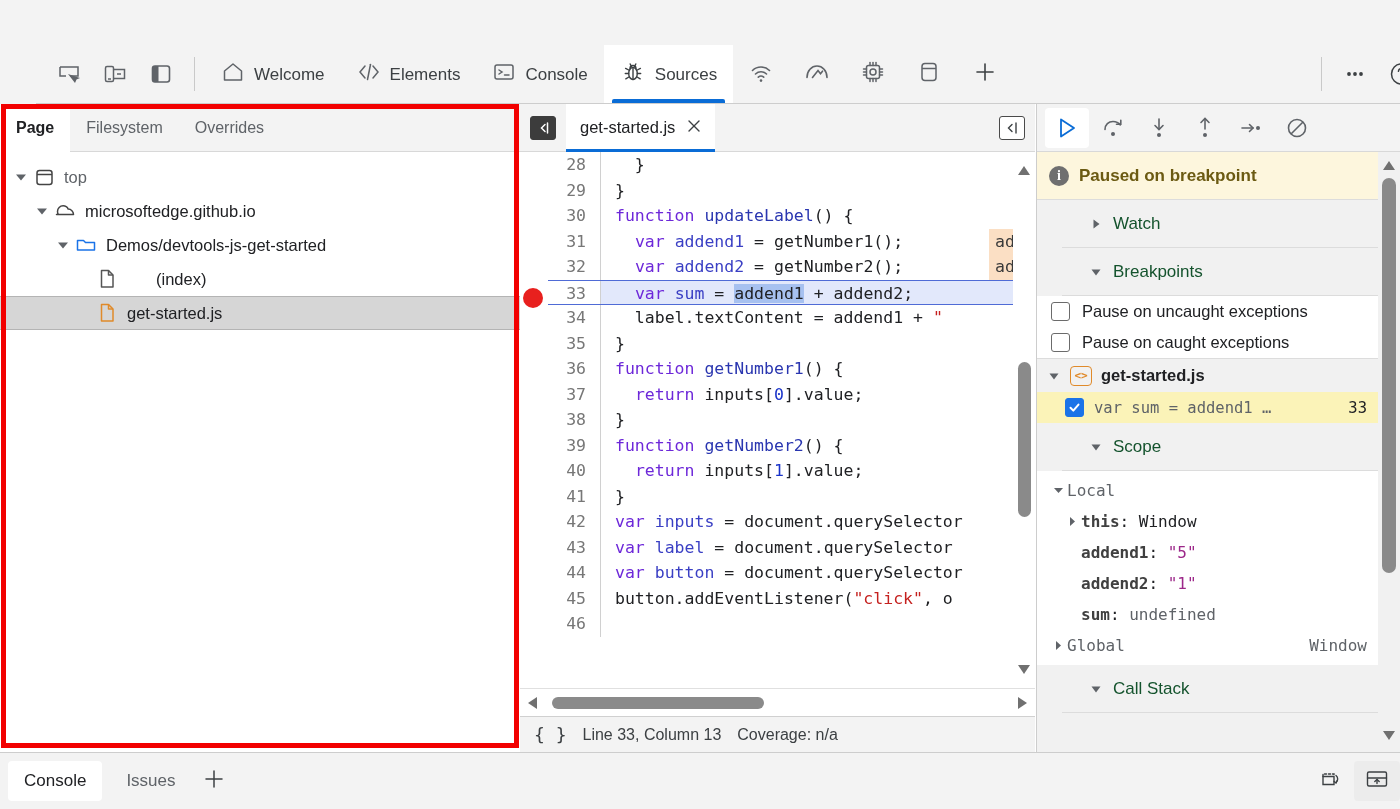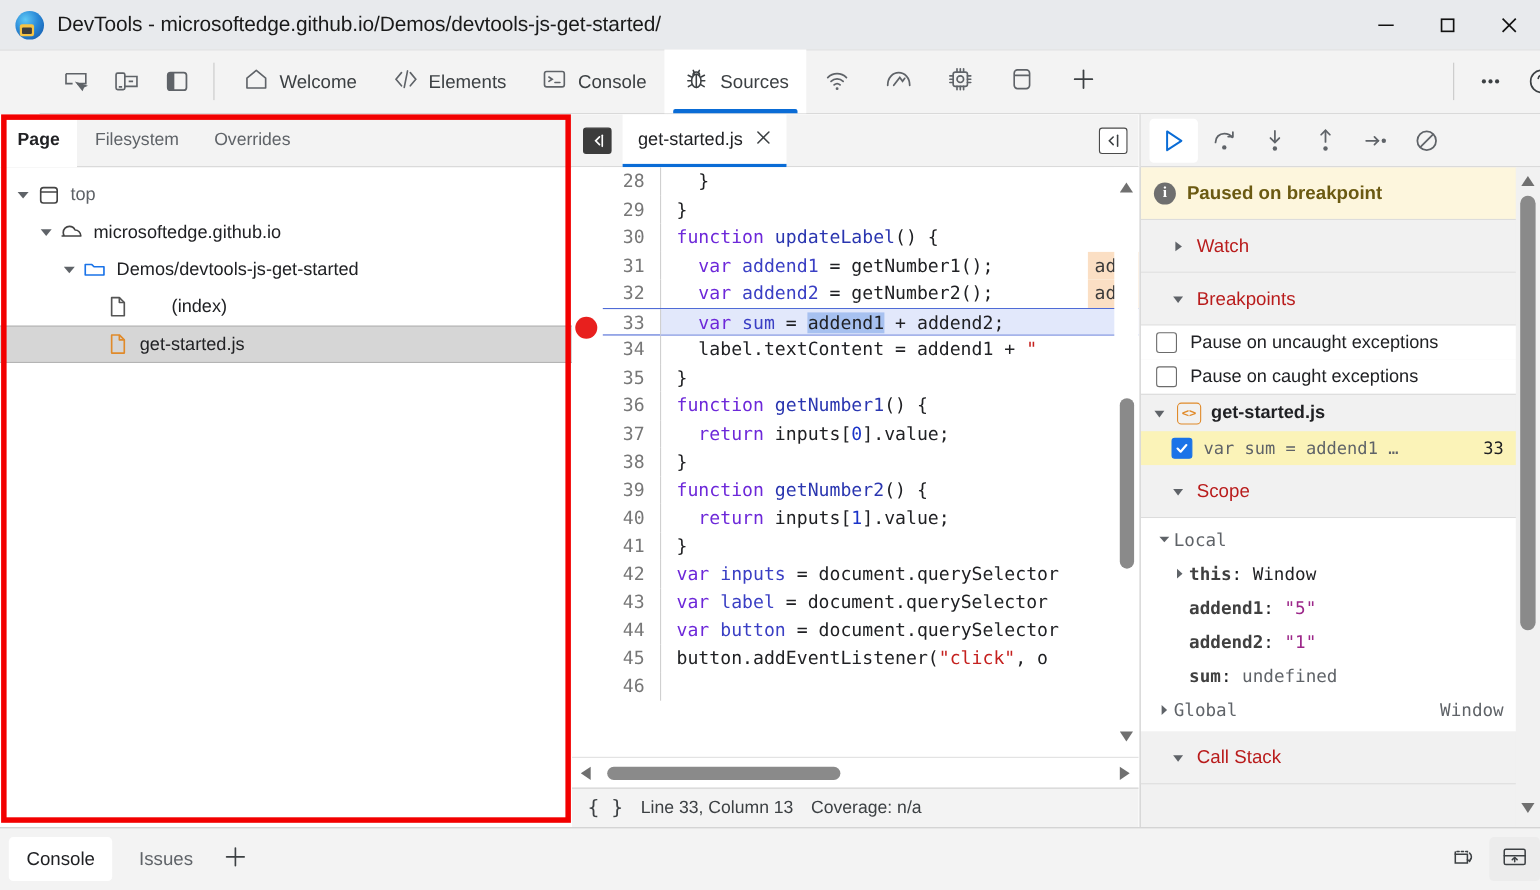--- a/index.html
+++ b/index.html
@@ -170,21 +170,21 @@
   .dbg-body { position:absolute; left:0; top:48px; width:342px; height:600px; overflow:hidden; }
   .paused {
     height:48px; background:#fdf6dd; display:flex; align-items:center; gap:10px; padding-left:12px;
     border-bottom:1px solid #dcdcdc; color:#6b5a12; font-weight:bold; font-size:17px;
   }
   .ibadge { width:20px;height:20px;border-radius:50%;background:#6f6f6f;color:#fff;
             font-size:14px; display:flex;align-items:center;justify-content:center; font-weight:bold;
             font-family:"Liberation Serif", serif; }
   .sect {
     height:48px; display:flex; align-items:center; gap:10px; padding-left:27px;
-    font-size:17px; color:#b91c1c; background:#f1f1f1; border-bottom:1px solid #dcdcdc;
+    font-size:17px; color:#14532d; background:#f1f1f1; border-bottom:1px solid #dcdcdc;margin-left:25px;
   }
   .caret { width:14px; color:#5f6368; display:inline-flex; align-items:center; justify-content:center; }
   .chk-row {
     height:31px; display:flex; align-items:center; gap:12px; padding-left:14px;
     font-size:16.5px; color:#202124; background:#ffffff;
   }
   .cbox { width:19px;height:19px;border:1.6px solid #6b6b6b; border-radius:3px; background:#fff; flex:0 0 auto; }
   .cbox.on { background:#1a73e8; border-color:#1a73e8; display:flex; align-items:center; justify-content:center; }
   .bp-file {
     height:34px; display:flex; align-items:center; gap:9px; padding-left:10px;
@@ -230,43 +230,20 @@
   .annot {
     position:absolute; left:1px; top:104px; width:518px; height:644px;
     border:5px solid #f20000; pointer-events:none;
   }
 </style>
 </head>
 <body>
 
 <div id="app">
 
-  <div class="titlebar">
-    <div class="tb-icon">
-        <div class="edge-logo"></div>
-      </div>
-    <div class="tb-title">DevTools - microsoftedge.github.io/Demos/devtools-js-get-started/</div>
-    <div class="tb-spacer"></div>
-    <div class="wbtn">
-      <svg width="20" height="20" viewBox="0 0 20 20">
-          <line x1="3" y1="10" x2="17" y2="10" stroke="currentColor" stroke-width="1.4"></line>
-        </svg>
-    </div>
-    <div class="wbtn">
-      <svg width="20" height="20" viewBox="0 0 20 20">
-          <rect x="4.5" y="4.5" width="11" height="11" fill="none" stroke="currentColor" stroke-width="1.5"></rect>
-        </svg>
-    </div>
-    <div class="wbtn">
-      <svg width="22" height="22" viewBox="0 0 22 22">
-          <line x1="5" y1="5" x2="17" y2="17" stroke="currentColor" stroke-width="1.5"></line>
-          <line x1="17" y1="5" x2="5" y2="17" stroke="currentColor" stroke-width="1.5"></line>
-        </svg>
-    </div>
-  </div>
 
   <div class="tabbar">
     <div class="tool-icons">
       <div class="ticon">
         <svg width="26" height="26" viewBox="0 0 26 26" fill="none" stroke="currentColor" stroke-width="1.5">
           <path d="M4 6h18v9h-8"></path>
             <path d="M4 6v9h6"></path>
           <path d="M12 13l7 9 1.5-3.5L24 17z" fill="currentColor" stroke="none"></path>
         </svg>
       </div>

